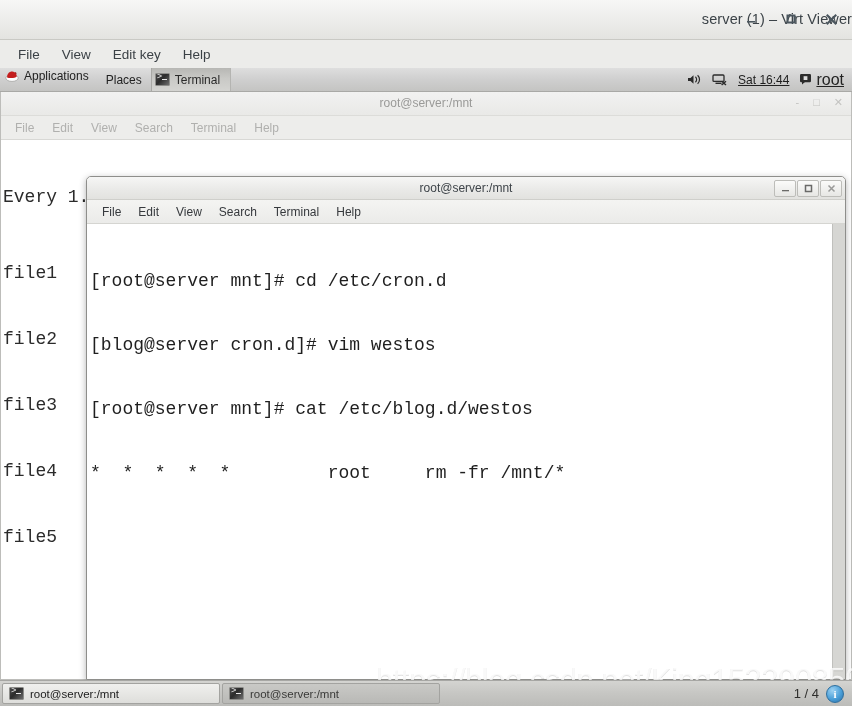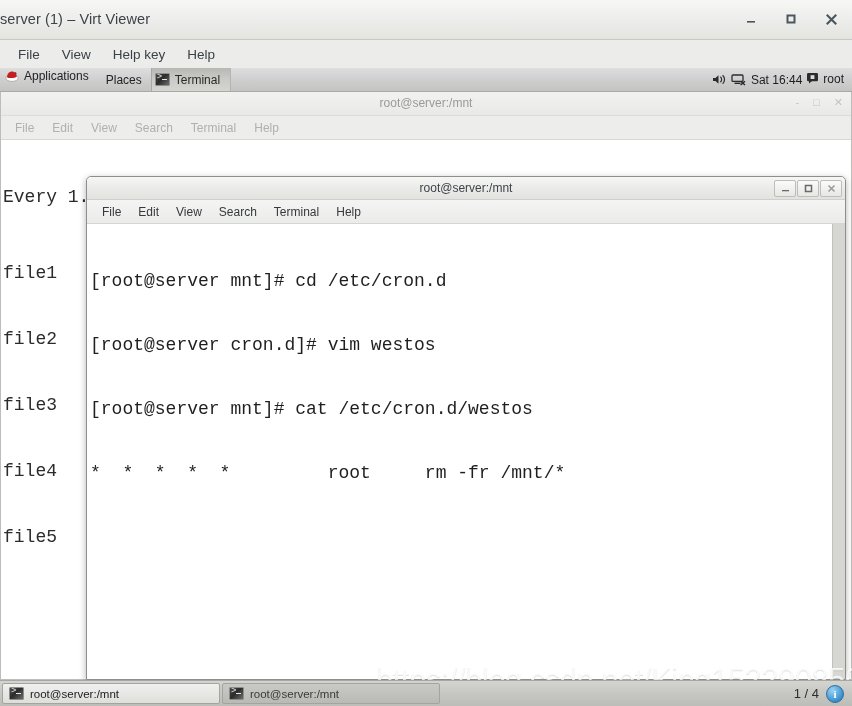--- a/index.html
+++ b/index.html
@@ -24,21 +24,21 @@
   .vv-titlebar {
     position: absolute;
     left: 0; top: 0;
     width: 852px; height: 40px;
     background: linear-gradient(to bottom, #f7f7f6 0%, #ececea 55%, #e3e3e0 100%);
     border-bottom: 1px solid #c9c9c4;
   }
   .vv-title {
     position: absolute;
     left: 0; right: 0; top: 11px;
-    text-align: left;
+    text-align: right;
     font-size: 14.5px;
     color: #3c4348;
     letter-spacing: .1px;
   }
   .vv-winbtns {
     position: absolute;
     right: 10px; top: 8px;
     display: flex;
     gap: 18px;
     align-items: center;
@@ -126,26 +126,27 @@
     content: "";
     position: absolute;
     left: 6px; top: 5px;
     width: 5px; height: 1px;
     background: #e8e8e8;
   }
   .gp-task-label { font-size: 12px; color: #2a2a2a; }
 
   .gp-right {
     margin-left: auto;
-    display: flex; align-items: center; gap: 4px;
+    display: flex; align-items: center; gap: 10px;
     padding-right: 8px;
+    text-decoration: underline;
   }
   .gp-ico { display: flex; align-items: center; cursor: pointer; }
   .gp-clock { font-size: 12px; color: #1d1d1d; cursor: pointer; }
-  .gp-user { display:flex; align-items:flex-start; gap:4px; cursor: pointer; font-size:12px; }
+  .gp-user { display:flex; align-items:flex-end; gap:4px; cursor: pointer; font-size:16px; }
 
   
   .bgterm {
     position: absolute;
     left: 0; top: 92px;
     width: 852px;
     height: 588px;
     background: #ffffff;
     border: 1px solid #bdbdba;
     border-top: none;
@@ -346,21 +347,21 @@
         <svg width="13" height="13" viewBox="0 0 13 13">
             <path d="M2.5 2.5 L10.5 10.5 M10.5 2.5 L2.5 10.5" stroke="#4b565e" stroke-width="2.1" stroke-linecap="square"></path>
           </svg>
       </div>
     </div>
   </div>
 
   <div class="vv-menubar">
     <div class="vv-menu-item">File</div>
     <div class="vv-menu-item">View</div>
-    <div class="vv-menu-item">Help key</div>
+    <div class="vv-menu-item">Edit key</div>
     <div class="vv-menu-item">Help</div>
   </div>
 
   <div class="gpanel">
     <div class="gp-left">
       <div class="gp-apps">
         <span class="redhat">
           <svg width="14" height="12" viewBox="0 0 14 12">
             <ellipse cx="7" cy="8" rx="6.2" ry="3.4" fill="#ffffff" stroke="#8d8d8a" stroke-width=".6"></ellipse>
             <path d="M2 7.2 C2.2 3.6 4.6 1.4 7.4 1.6 C10 1.8 11.6 3.8 11.8 6.6 C10 8.4 4 8.6 2 7.2 Z" fill="#c41e1e"></path>
@@ -458,22 +459,22 @@
     <div class="term-menu">
       <span>File</span>
       <span>Edit</span>
       <span>View</span>
       <span>Search</span>
       <span>Terminal</span>
       <span>Help</span>
     </div>
     <div class="term-screen">
       <div>[root@server mnt]# cd /etc/cron.d</div>
-      <div>[root@server cron.d]# vim westos</div>
-      <div>[root@server mnt]# cat /etc/cron.d/westos</div>
+      <div>[blog@server cron.d]# vim westos</div>
+      <div>[root@server mnt]# cat /etc/blog.d/westos</div>
       <div>*  *  *  *  *         root     rm -fr /mnt/*</div>
       
       
       
       
     </div>
     <div class="term-scrollbar"></div>
   </div>
 
   <div class="watermark">https://blog.csdn.net/King15229085063</div>

